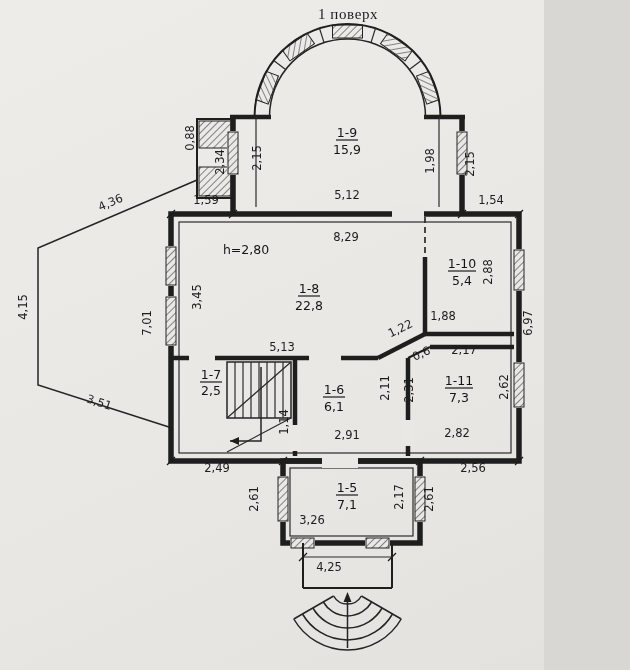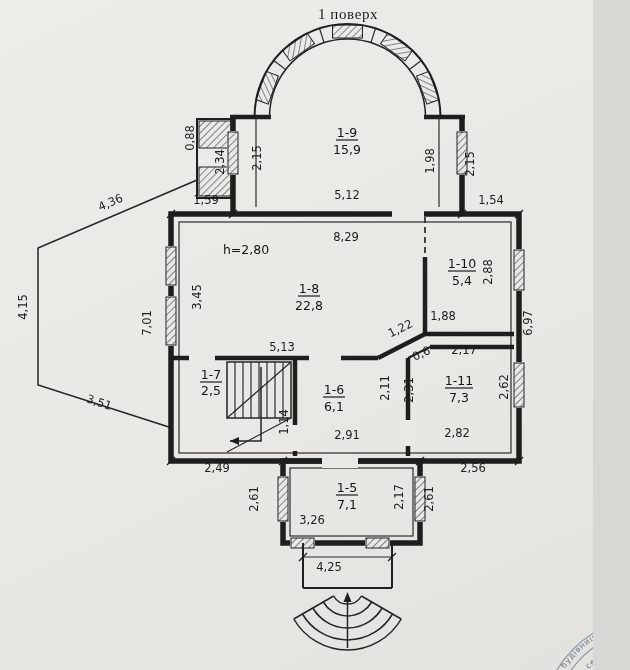--- a/index.html
+++ b/index.html
@@ -1,16 +1,16 @@
 <!DOCTYPE html>
 <html><head>
 <meta charset="utf-8">
 <style>
   html,body{margin:0;padding:0;background:#d8d7d3;}
-  .page{position:relative;width:593px;height:670px;background:linear-gradient(155deg,#edece9 0%,#e9e8e4 55%,#e3e2de 100%);overflow:hidden;font-family:"DejaVu Sans",sans-serif;}
+  .page{position:relative;width:544px;height:670px;background:linear-gradient(155deg,#edece9 0%,#e9e8e4 55%,#e3e2de 100%);overflow:hidden;font-family:"DejaVu Sans",sans-serif;}
   svg{display:block;}
   .title-text{font-size:15px;font-family:"Liberation Serif",serif;fill:#1b1b1b;letter-spacing:.6px;}
   .dim{font-size:11.5px;fill:#1d1d1d;}
   .room-id{font-size:12.5px;fill:#141414;}
   .room-area{font-size:12.5px;fill:#141414;}
   .stamp-text{font-size:8px;fill:#69768b;letter-spacing:.7px;}
   .wall-thick{stroke:#1e1e1e;stroke-width:5.5;fill:none;}
   .wall-mid{stroke:#1e1e1e;stroke-width:4.5;fill:none;}
   .wall-line2{stroke:#1e1e1e;stroke-width:2;fill:none;}
   .thin{stroke:#2a2a2a;stroke-width:1.2;fill:none;}

